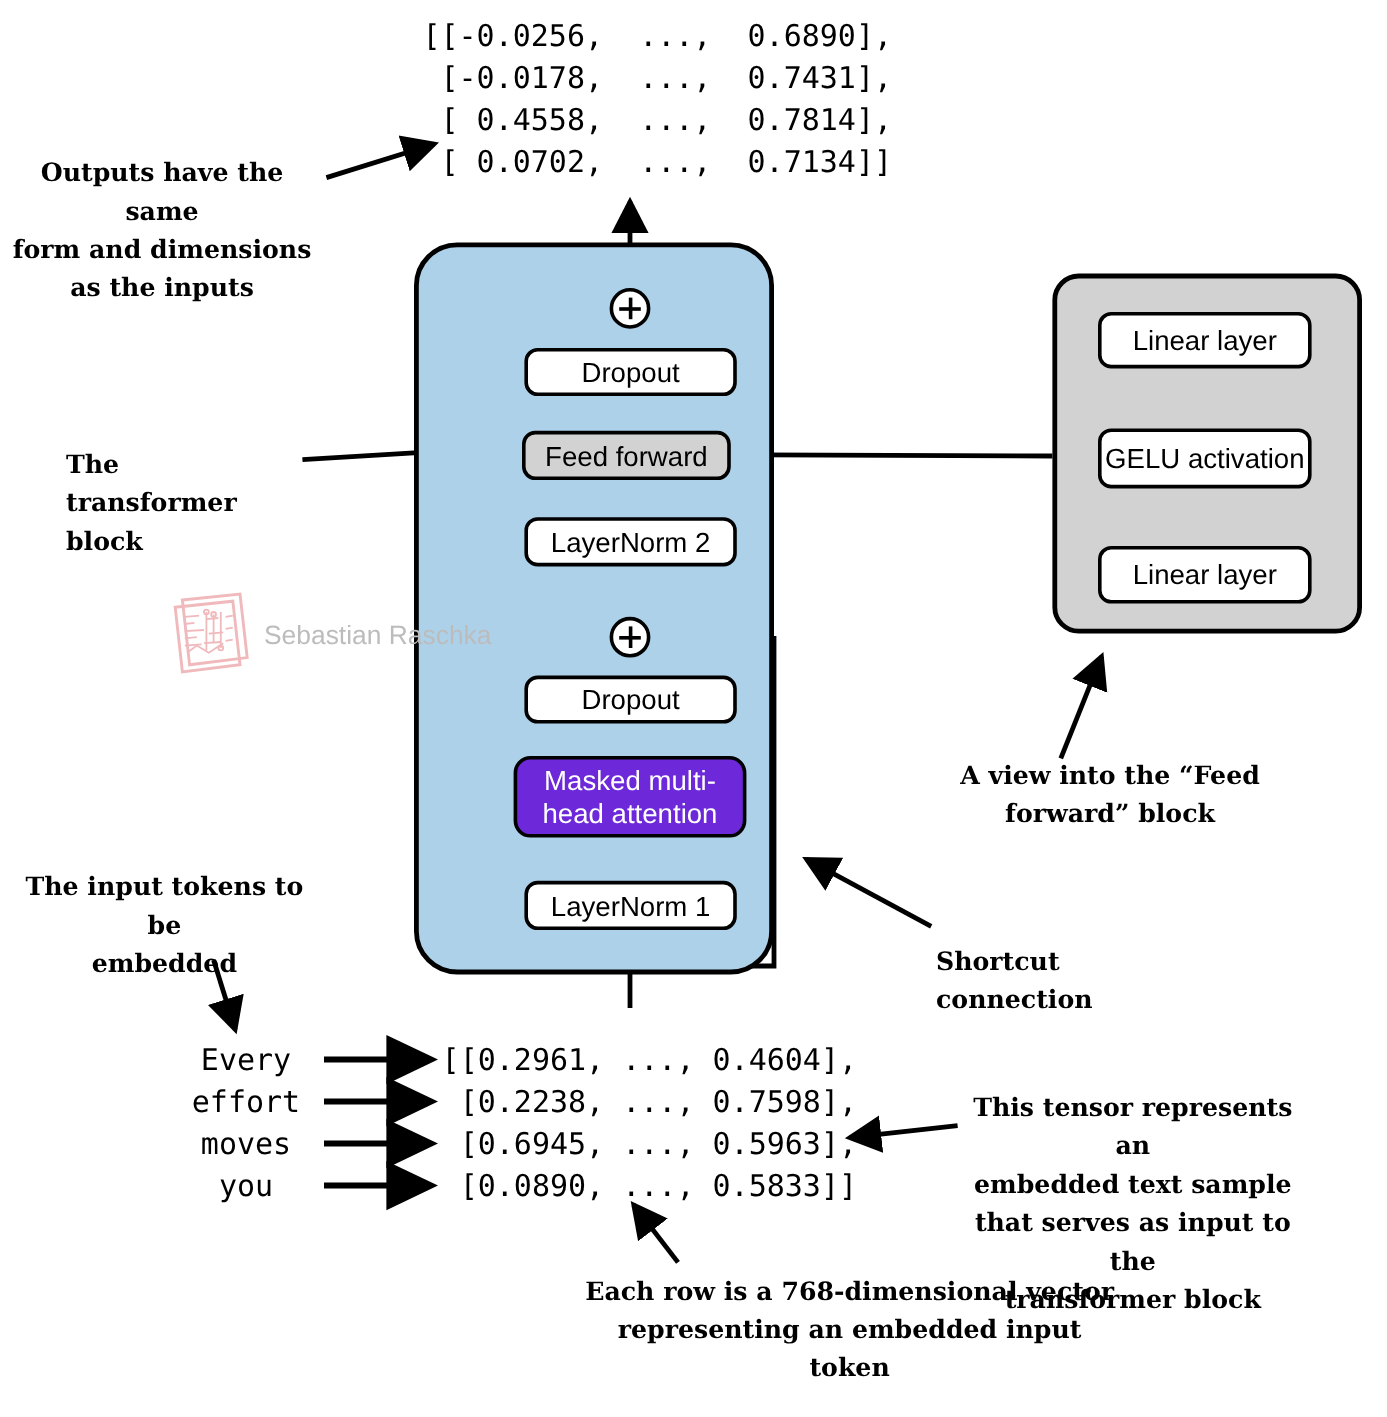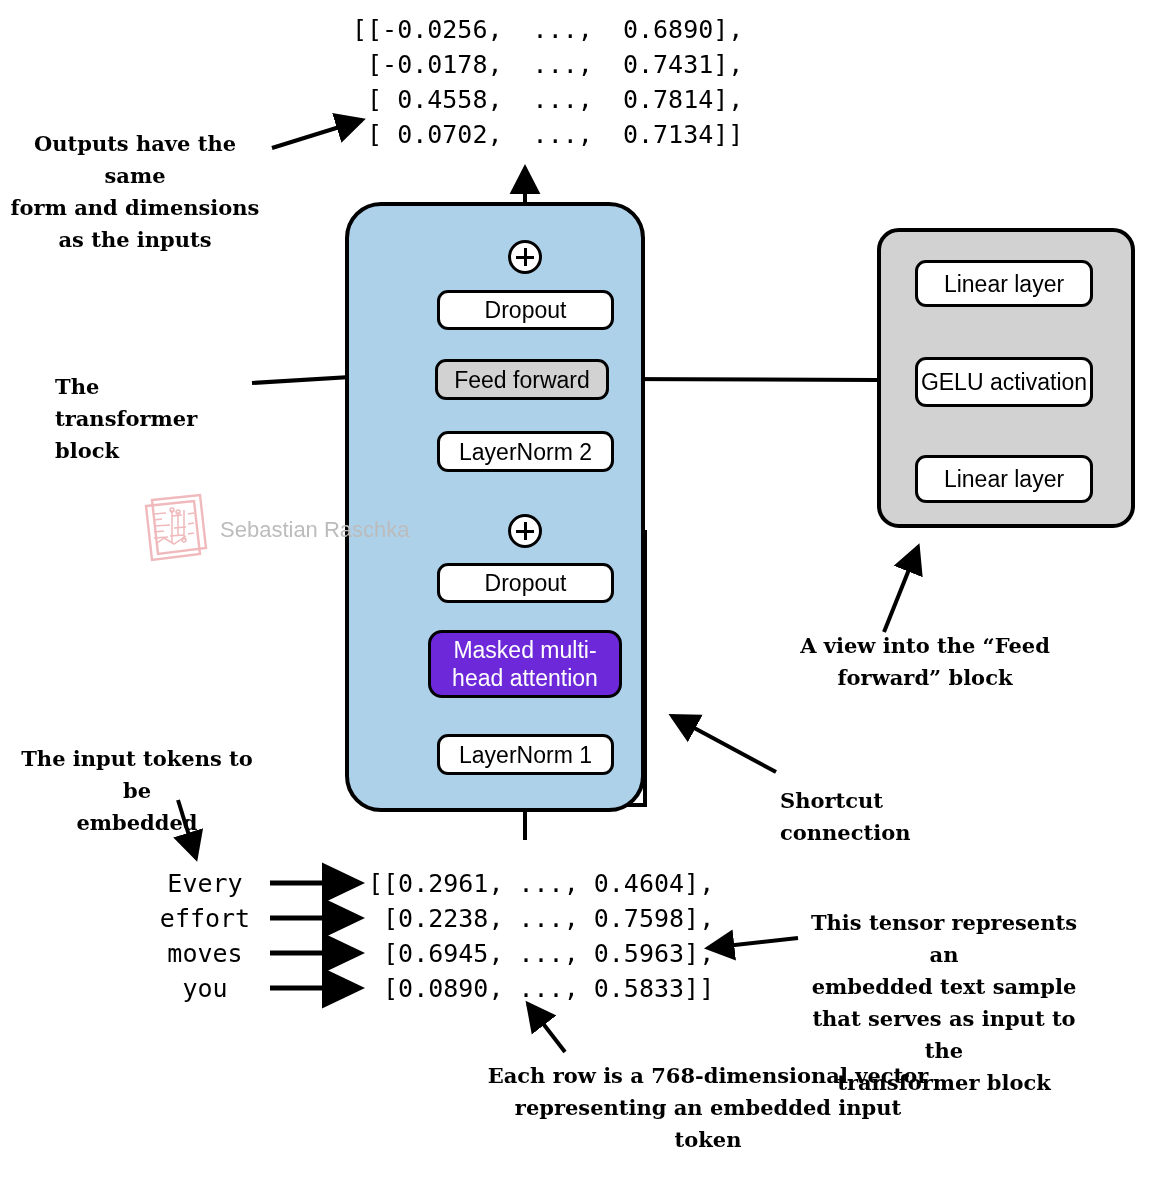--- a/index.html
+++ b/index.html
@@ -298,21 +298,21 @@
 <span> [0.6945, ..., 0.5963],</span>
 <span> [0.0890, ..., 0.5833]]</span></div>
 
   <div class="annot" style="left:10px; top:128px; width:250px; white-space:pre-line;">Outputs have the same
 form and dimensions
 as the inputs</div>
 
   <div class="annot" style="left:55px; top:371px; width:190px; white-space:pre-line; text-align:left;">The transformer
 block</div>
 
-  <div class="annot" style="left:12px; top:723px; width:250px; white-space:pre-line;margin-top:20px;">The input tokens to be
+  <div class="annot" style="left:12px; top:723px; width:250px; white-space:pre-line;">The input tokens to be
 embedded</div>
 
   <div class="annot" style="left:796px; top:630px; width:258px; white-space:pre-line;">A view into the  “Feed
 forward” block</div>
 
   <div class="annot" style="left:780px; top:773px; width:225px; text-align:left;margin-top:12px;">Shortcut connection</div>
 
   <div class="annot" style="left:800px; top:907px; width:288px; white-space:pre-line;">This tensor represents an
 embedded text sample
 that serves as input to the

